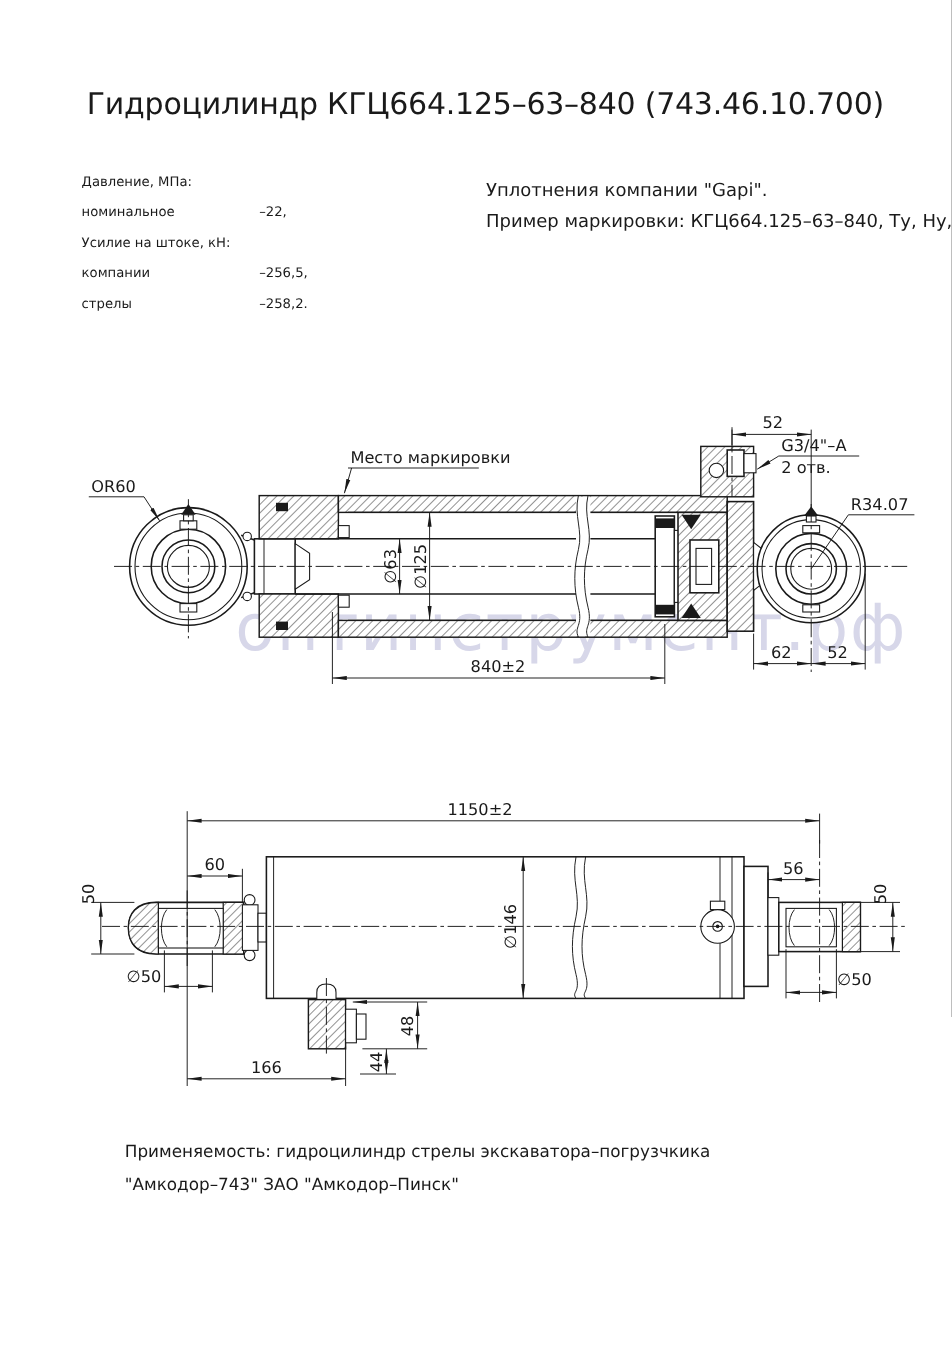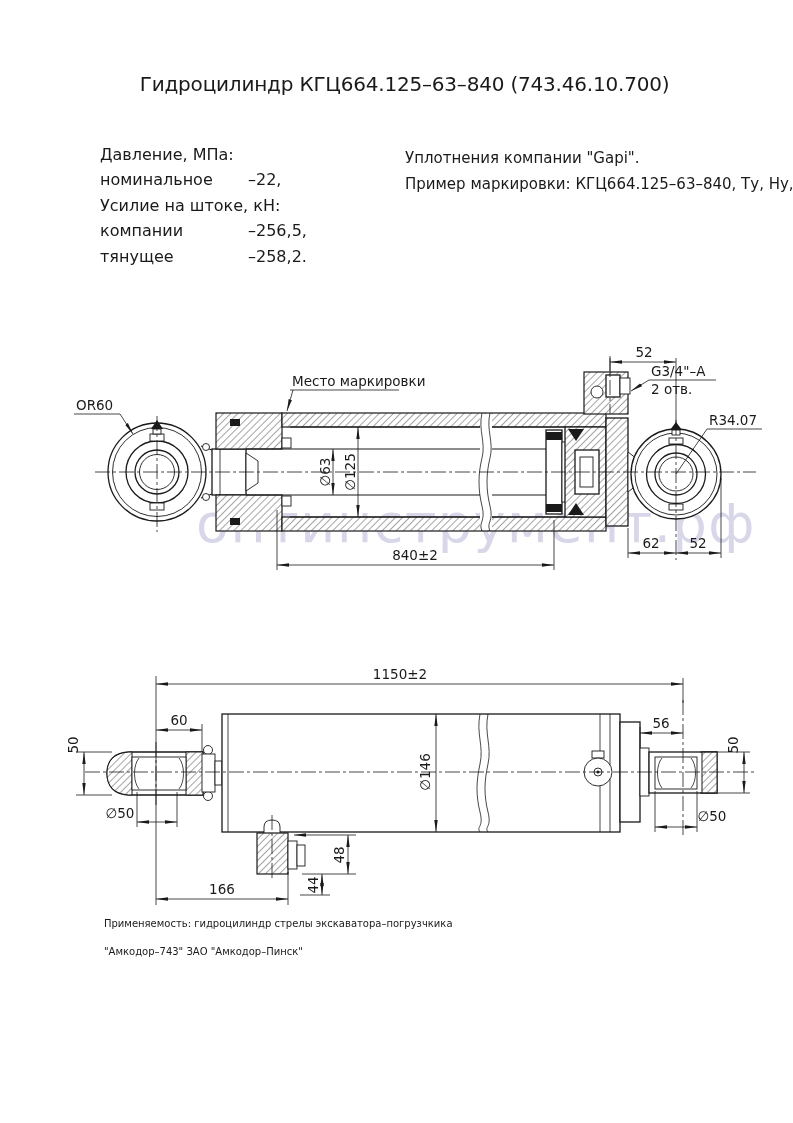--- a/index.html
+++ b/index.html
@@ -1,24 +1,24 @@
 <!DOCTYPE html>
 <html><head>
 <meta charset="utf-8">
 <style>
   html,body{margin:0;padding:0;background:#888;}
   .page{position:relative;width:793px;height:1123px;background:#fff;overflow:hidden;
         font-family:"DejaVu Sans",sans-serif;color:#1a1a1a;margin:0 auto;}
   .title{position:absolute;top:72px;left:0;width:100%;box-sizing:border-box;padding-left:16px;
-         text-align:center;font-size:20px;letter-spacing:-0.2px;white-space:nowrap;}
-  .specs{position:absolute;left:68px;top:145px;font-size:16px;margin-left:32px;}
+         text-align:center;font-size:25px;letter-spacing:-0.2px;white-space:nowrap;}
+  .specs{position:absolute;left:68px;top:145px;font-size:11px;}
   .spec-row{position:relative;height:25.4px;white-space:nowrap;}
   .spec-value{position:absolute;left:148px;top:0;}
   .notes{position:absolute;left:405px;top:145px;font-size:15px;line-height:26px;white-space:nowrap;}
-  .application{position:absolute;left:104px;top:910px;font-size:10px;line-height:28px;white-space:nowrap;}
+  .application{position:absolute;left:104px;top:946px;font-size:14px;line-height:28px;white-space:nowrap;}
   .watermark{position:absolute;left:196px;top:492px;font-size:54px;color:#d7d7e9;
              letter-spacing:1.5px;z-index:0;white-space:nowrap;}
   .svg-top{position:absolute;left:60px;top:330px;z-index:1;}
   .svg-bottom{position:absolute;left:60px;top:640px;z-index:1;}
   svg text{fill:#1a1a1a;stroke:none;font-size:13.5px;font-family:"DejaVu Sans",sans-serif;}
   .ln{fill:none;stroke:#1a1a1a;stroke-width:1.2;}
   .o{fill:#fff;stroke:#1a1a1a;stroke-width:1.3;}
   .o2{fill:#fff;stroke:#1a1a1a;stroke-width:0.9;}
   .tn{fill:none;stroke:#1a1a1a;stroke-width:0.8;}
   .dm{fill:none;stroke:#1a1a1a;stroke-width:0.8;}
@@ -44,21 +44,21 @@
     </div>
     <div class="spec-row">
       <span>Усилие на штоке, кН:</span>
       <span class="spec-value"></span>
     </div>
     <div class="spec-row">
       <span>компании</span>
       <span class="spec-value">–256,5,</span>
     </div>
     <div class="spec-row">
-      <span>тянущее</span>
+      <span>стрелы</span>
       <span class="spec-value">–258,2.</span>
     </div>
   </div>
 
   <div class="notes">
     <div>Уплотнения компании "Gapi".</div>
     <div>Пример маркировки: КГЦ664.125–63–840, Ту, Ну, Ду.</div>
   </div>
 
   <div class="watermark">оптинструмент.рф</div>

